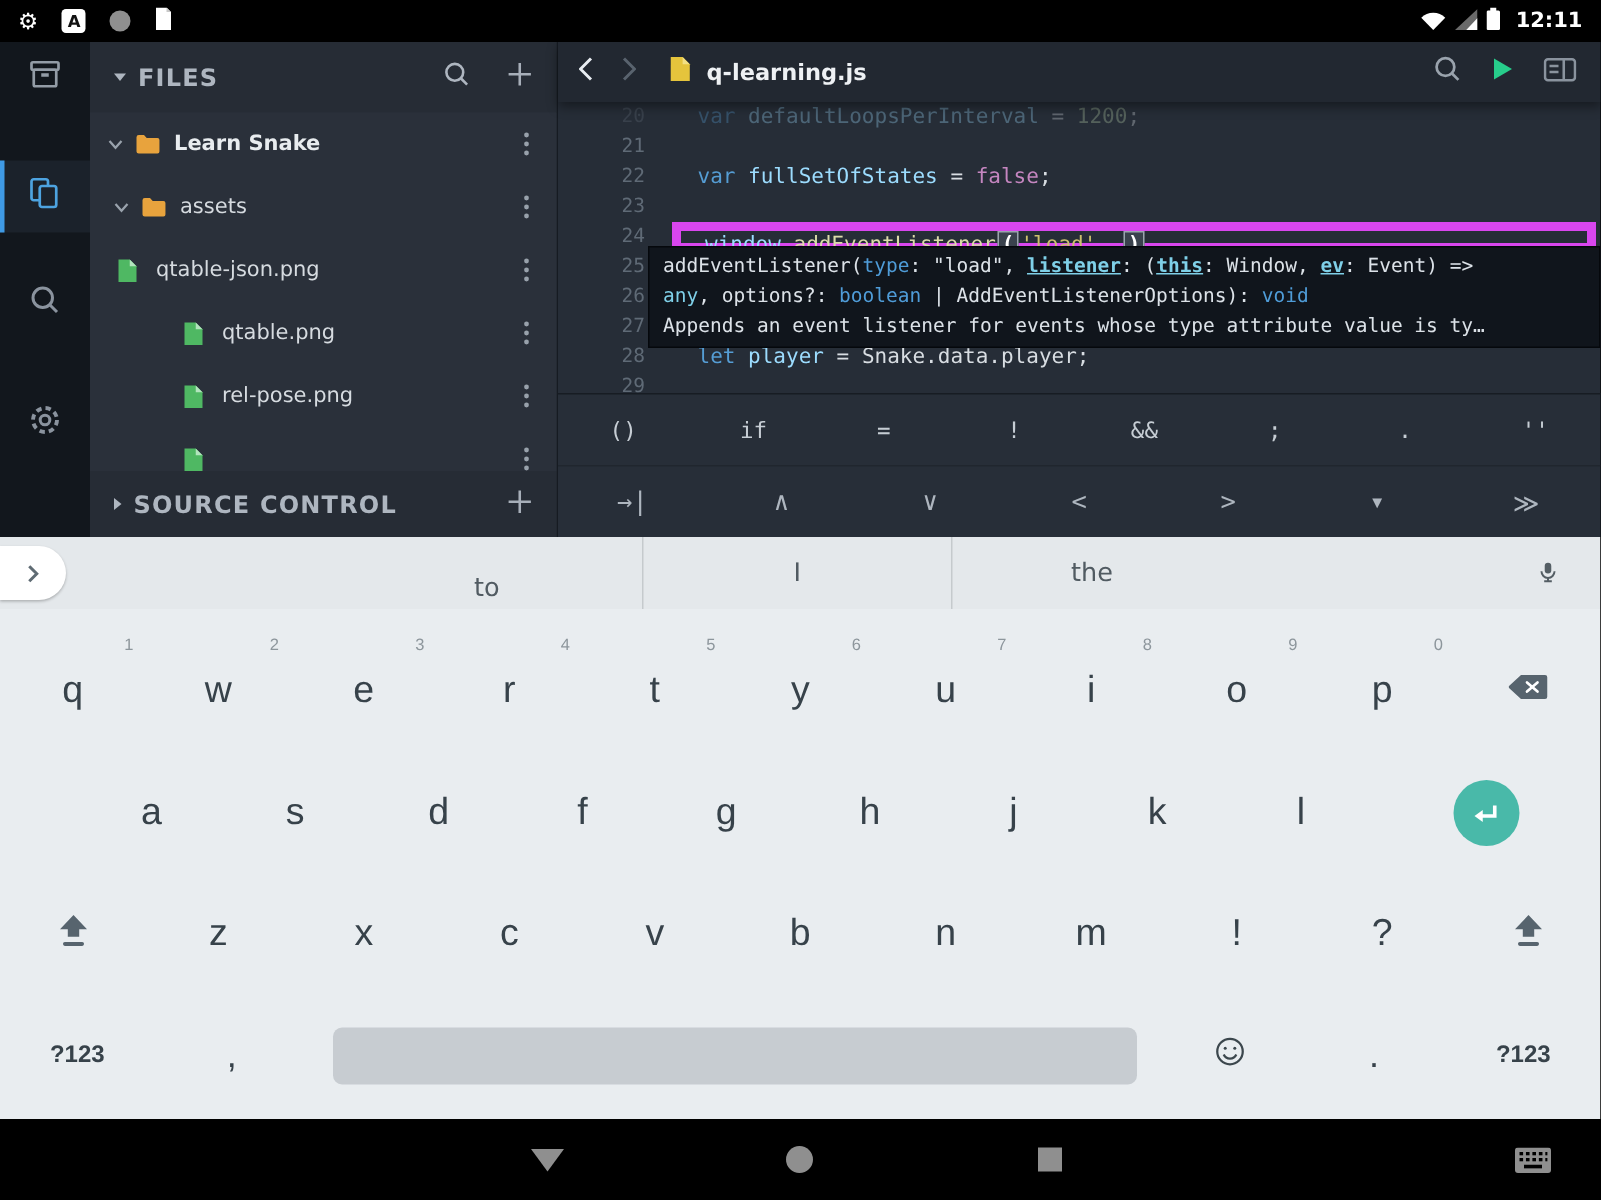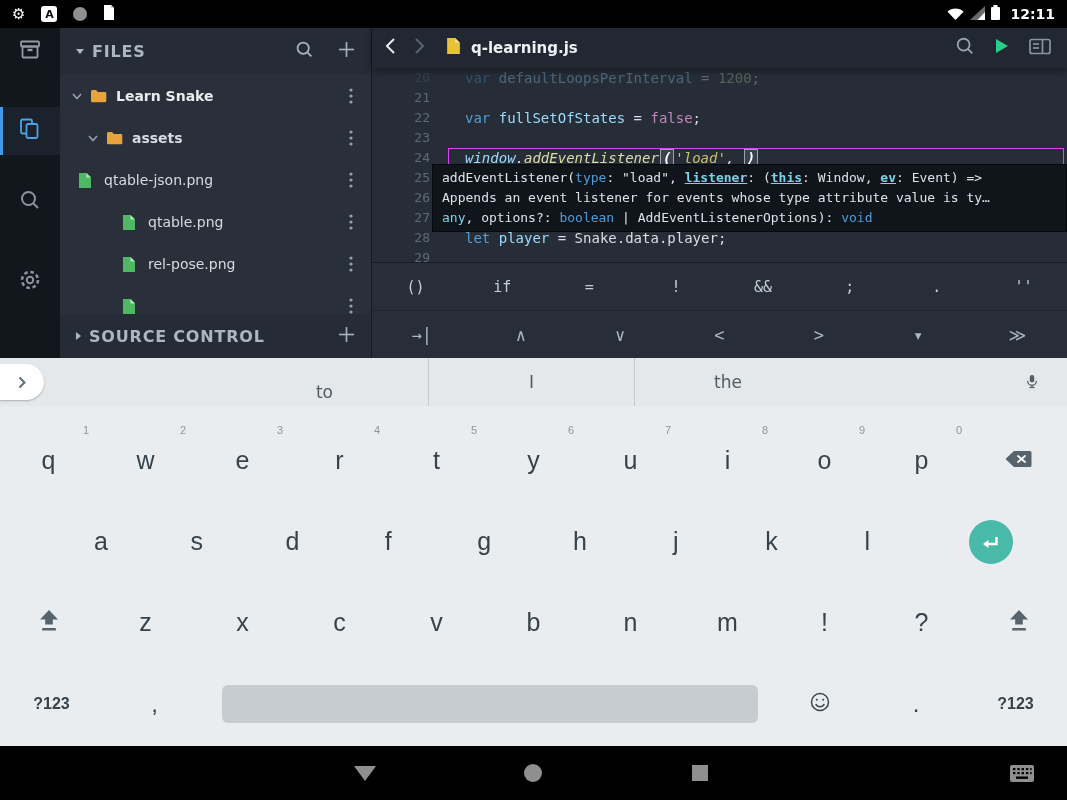--- a/index.html
+++ b/index.html
@@ -53,21 +53,21 @@
   .eh-nav { display:flex; align-items:center; gap:20px; }
   .eh-file { display:flex; align-items:center; margin-left:22px; gap:10px; }
   .eh-title { font-size:15px; font-weight:bold; color:#eef1f4; }
   .eh-actions { margin-left:auto; display:flex; align-items:center; gap:20px; padding-right:2px; }
 
   .code { flex:1; position:relative; overflow:hidden; font-family:"DejaVu Sans Mono", monospace; font-size:14px; }
   .code-line { height:20px; line-height:20px; display:flex; align-items:center; }
   .ln { width:58px; flex:none; text-align:right; color:#5f6a76; font-size:13px; }
   .lt { padding-left:35px; white-space:pre; color:#d8dde2; }
   .code-line.dim { opacity:.32; }
-  .code-line.active .lt { flex:1; margin-left:18px; margin-right:3px; padding-left:16px; border:1px solid #d946ef; height:20px; line-height:18px;font-style:italic; }
+  .code-line.active .lt { flex:1; margin-left:18px; margin-right:3px; padding-left:16px; border:6px solid #d946ef; height:20px; line-height:18px; }
   .tk-kw{color:#559dd4} .tk-vr{color:#9cdcfe} .tk-fn{color:#dcdcaa} .tk-str{color:#cdc06e}
   .tk-bool{color:#c586c0} .tk-num{color:#b5cea8} .tk-pl{color:#d8dde2}
   .tk-br{ border:1px solid #9aa4ae; background:#3a424d; color:#fff; font-weight:bold; padding:0 2px; margin:0 1px; }
 
   .tooltip { position:absolute; left:60px; right:0; top:96px; height:68px; background:#10151c; border:1px solid #05080c;
              padding:3px 0 0 9px; z-index:5; overflow:hidden; }
   .tooltip .tl { height:20px; line-height:20px; white-space:pre; font-size:13px; }
   .tt-pl{color:#dce2e8} .tt-kw{color:#4f9cd8}
   .tt-param{color:#7fd0e8; text-decoration:underline; font-weight:bold}
   .tt-ty{color:#7fd0e8}
@@ -217,21 +217,21 @@
             </span>
             <span class="tree-label">Learn Snake</span>
             <span class="kebab">
               <svg width="4" height="16" viewBox="0 0 4 16">
                 <circle cx="2" cy="2" r="1.6" fill="#98a1ab"></circle>
                 <circle cx="2" cy="8" r="1.6" fill="#98a1ab"></circle>
                 <circle cx="2" cy="14" r="1.6" fill="#98a1ab"></circle>
               </svg>
             </span>
           </div>
-          <div class="tree-row" style="padding-left: 28px; font-weight: bold;">
+          <div class="tree-row" style="padding-left: 16px;">
             <span class="tree-chev">
               <svg width="10" height="7" viewBox="0 0 10 7">
                 <polyline points="1,1 5,5.5 9,1" fill="none" stroke="#99a2ac" stroke-width="1.5"></polyline>
               </svg>
             </span>
             <span class="tree-ic">
               <svg width="17" height="14" viewBox="0 0 17 14">
                 <path d="M1 2.5 Q1 1 2.5 1 H6 l1.8 2 H15 Q16.3 3 16.3 4.3 V12 Q16.3 13.3 15 13.3 H2.5 Q1 13.3 1 12 Z" fill="#e8a33d"></path>
               </svg>
             </span>
@@ -409,22 +409,22 @@
           <div class="code-line">
             <span class="ln">28</span>
             <span class="lt"><span class="tk-kw">let </span><span class="tk-vr">player </span><span class="tk-pl">= </span><span class="tk-pl">Snake.data.player;</span></span>
           </div>
           <div class="code-line">
             <span class="ln">29</span>
             <span class="lt"></span>
           </div>
           <div class="tooltip" id="tooltip">
             <div class="tl"><span class="tt-pl">addEventListener(</span><span class="tt-kw">type</span><span class="tt-pl">: </span><span class="tt-pl">"load"</span><span class="tt-pl">, </span><span class="tt-param">listener</span><span class="tt-pl">: (</span><span class="tt-param">this</span><span class="tt-pl">: Window, </span><span class="tt-param">ev</span><span class="tt-pl">: Event) =&gt;</span></div>
+            <div class="tl"><span class="tt-ty">any</span><span class="tt-pl">, options?: </span><span class="tt-kw">boolean</span><span class="tt-pl"> | AddEventListenerOptions): </span><span class="tt-kw">void</span></div>
             <div class="tl"><span class="tt-pl">Appends an event listener for events whose type attribute value is ty…</span></div>
-            <div class="tl"><span class="tt-ty">any</span><span class="tt-pl">, options?: </span><span class="tt-kw">boolean</span><span class="tt-pl"> | AddEventListenerOptions): </span><span class="tt-kw">void</span></div>
           </div>
       </div>
 
       <div class="symbol-bar">
         <div class="sym-row r1" id="symrow1">
             <div class="sym">()</div>
             <div class="sym">if</div>
             <div class="sym">=</div>
             <div class="sym">!</div>
             <div class="sym">&amp;&amp;</div>

